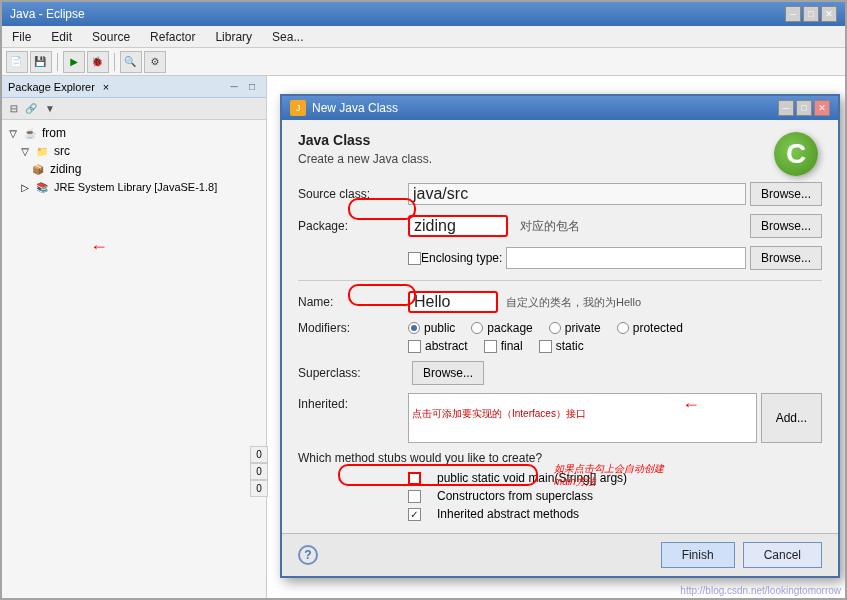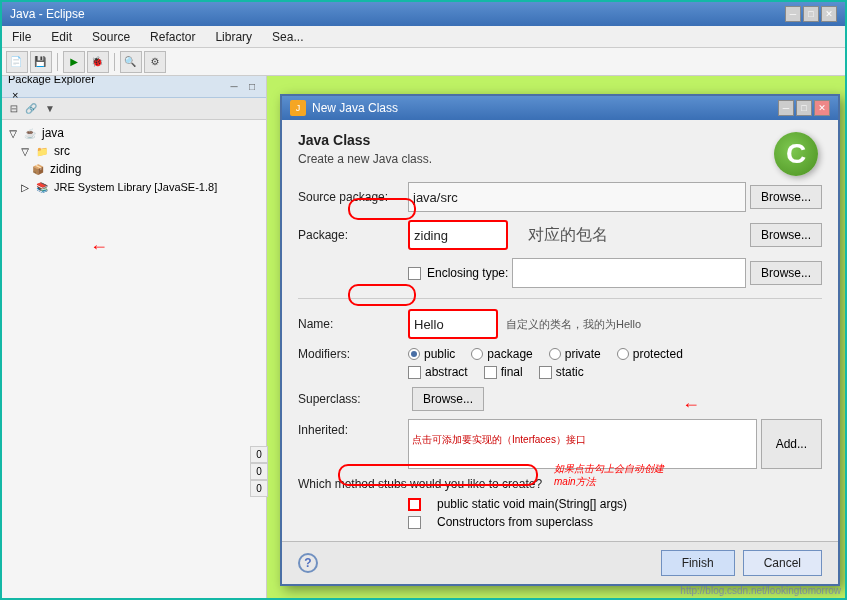--- a/index.html
+++ b/index.html
@@ -2,22 +2,22 @@
 <html><head>
   <meta charset="utf-8">
   <style>
     * { box-sizing: border-box; margin: 0; padding: 0; }
     body { font-family: 'Segoe UI', Tahoma, Arial, sans-serif; font-size: 12px; background: #4a6fa5; width: 847px; height: 600px; overflow: hidden; }
 
     
     .eclipse-window {
       width: 847px;
       height: 600px;
-      background: #bef264;
-      border: 2px solid #14b8a6;
+      background: #ffffff;
+      border: 2px solid #a3a3a3;
       display: flex;
       flex-direction: column;
     }
 
     .title-bar {
       background: linear-gradient(to bottom, #5b8fcf, #3a6fb5);
       color: white;
       padding: 4px 8px;
       font-size: 12px;
       display: flex;
@@ -106,21 +106,20 @@
       display: flex;
       align-items: center;
       justify-content: space-between;
       height: 22px;
     }
 
     .panel-header-title {
       display: flex;
       align-items: flex-start;
       gap: 4px;
-      flex-direction: column;
     }
 
     .panel-toolbar {
       background: #e8e8e8;
       border-bottom: 1px solid #ccc;
       padding: 2px 4px;
       display: flex;
       gap: 2px;
       align-items: center;
       height: 22px;
@@ -251,45 +250,44 @@
 
     .form-label {
       width: 110px;
       font-size: 12px;
       color: #222;
       flex-shrink: 0;
     }
 
     .form-control {
       flex: 1;
-      height: 30px;
+      height: 22px;
       border: 1px solid #aaa;
       background: white;
       padding: 2px 4px;
-      font-size: 13px;
+      font-size: 16px;
       color: #222;
       outline: none;
     }
 
     .browse-btn {
       margin-left: 4px;
       padding: 2px 10px;
       height: 24px;
       background: #e8e8e8;
       border: 1px solid #aaa;
       font-size: 12px;
       cursor: pointer;
       white-space: nowrap;
     }
 
     .checkbox-label-offset {
       padding-left: 110px;
       display: flex;
       align-items: center;
-      gap: 6px;
     }
 
     .radio-group {
       display: flex;
       align-items: center;
       gap: 16px;
       flex: 1;
     }
 
     .radio-option {
@@ -490,21 +488,21 @@
       <div class="panel-toolbar">
         <div class="panel-toolbar-btn">⊟</div>
         <div class="panel-toolbar-btn">🔗</div>
         <div class="panel-toolbar-btn">▼</div>
       </div>
       <div class="tree-area">
 
         <div class="tree-item">
           <span class="tree-icon">▽</span>
           <span class="tree-icon project-icon">☕</span>
-          <span>java</span>
+          <span>from</span>
         </div>
 
         <div class="tree-item tree-indent-1">
           <span class="tree-icon">▽</span>
           <span class="tree-icon folder-icon">📁</span>
           <span>src</span>
         </div>
 
         <div class="tree-item tree-indent-2" style="position:relative;">
           <span class="tree-icon package-icon">📦</span>
@@ -539,29 +537,29 @@
         </div>
       </div>
 
       <div class="dialog-logo">C</div>
 
       <div class="dialog-content">
         <div class="dialog-section-title">Java Class</div>
         <div class="dialog-section-subtitle">Create a new Java class.</div>
 
         <div class="form-row">
-          <span class="form-label">Source package:</span>
+          <span class="form-label">Source class:</span>
           <input class="form-control" type="text" value="java/src" readonly="" style="background: rgb(248, 248, 248);">
           <button class="browse-btn">Browse...</button>
         </div>
 
         <div class="form-row">
           <span class="form-label">Package:</span>
           <input class="form-control highlighted-field" type="text" value="ziding" style="max-width: 100px;">
-          <span style="margin-left:20px; color:#555; font-size:16px;">对应的包名</span>
+          <span style="margin-left:12px; color:#555; font-size:12px;">对应的包名</span>
           <button class="browse-btn" style="margin-left:auto;">Browse...</button>
         </div>
 
         <div class="form-row">
           <div class="checkbox-label-offset">
             <div class="checkbox-input"></div>
             <span>Enclosing type:</span>
           </div>
           <input class="form-control" type="text" value="" style="margin-left: 4px;">
           <button class="browse-btn">Browse...</button>
@@ -632,20 +630,24 @@
         <div class="stubs-label">Which method stubs would you like to create?</div>
         <div class="stubs-list">
           <div class="stub-item" style="position:relative;">
             <div class="checkbox-input" style="border:2px solid red;"></div>
             <span>public static void main(String[] args)</span>
           </div>
           <div class="stub-item">
             <div class="checkbox-input"></div>
             <span>Constructors from superclass</span>
           </div>
+          <div class="stub-item">
+            <div class="checkbox-input checked"></div>
+            <span>Inherited abstract methods</span>
+          </div>
         </div>
       </div>
 
       <div class="dialog-footer">
         <div class="help-icon">?</div>
         <div class="footer-btns">
           <button class="footer-btn primary">Finish</button>
           <button class="footer-btn">Cancel</button>
         </div>
       </div>

